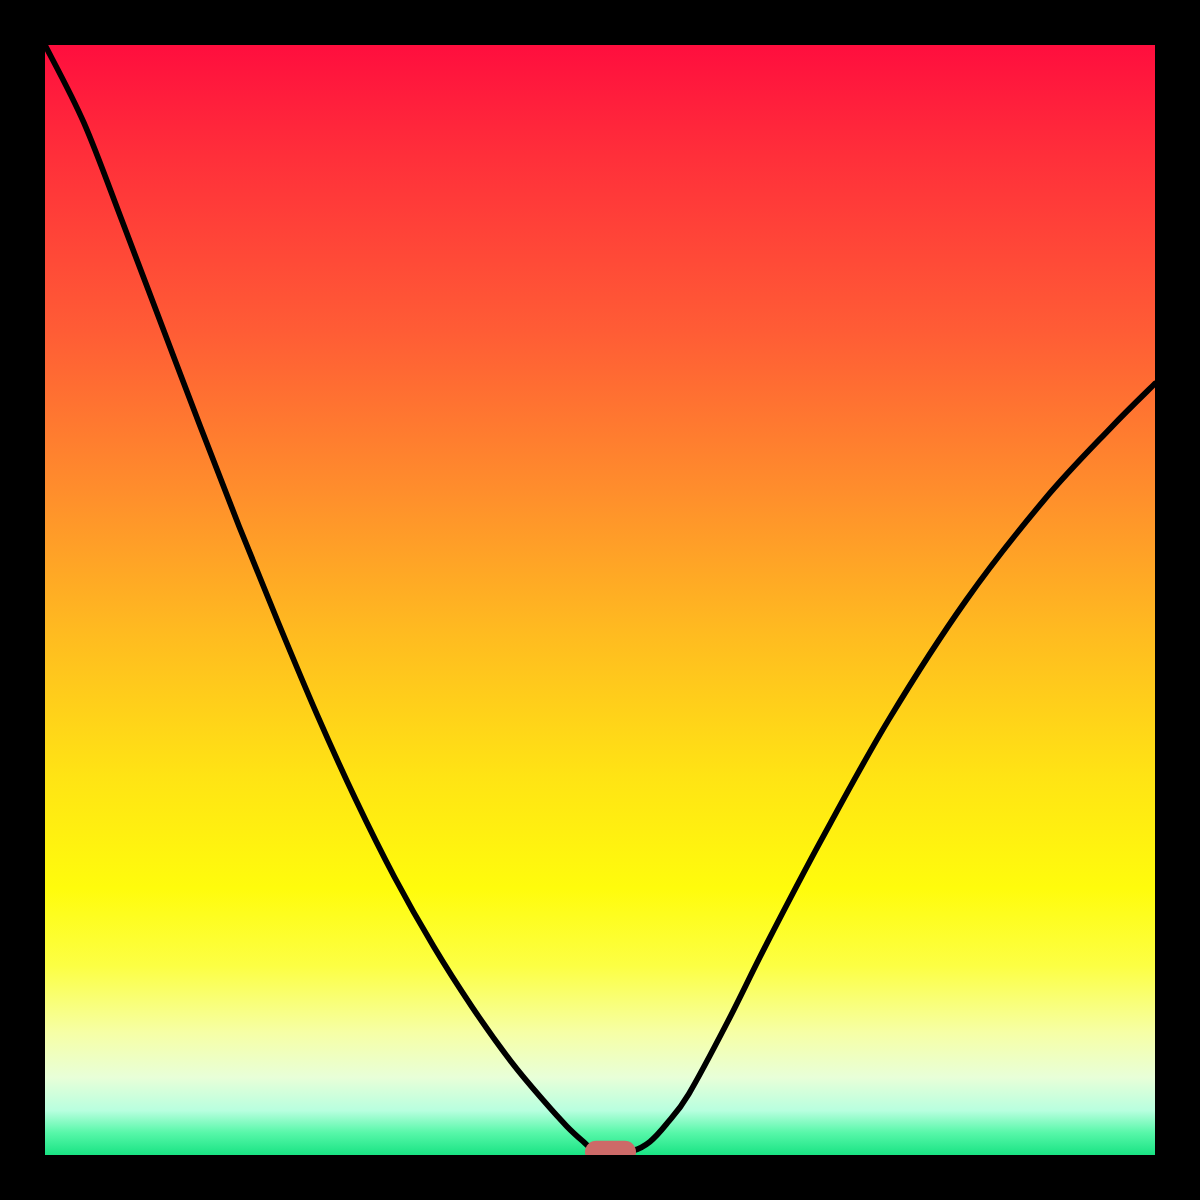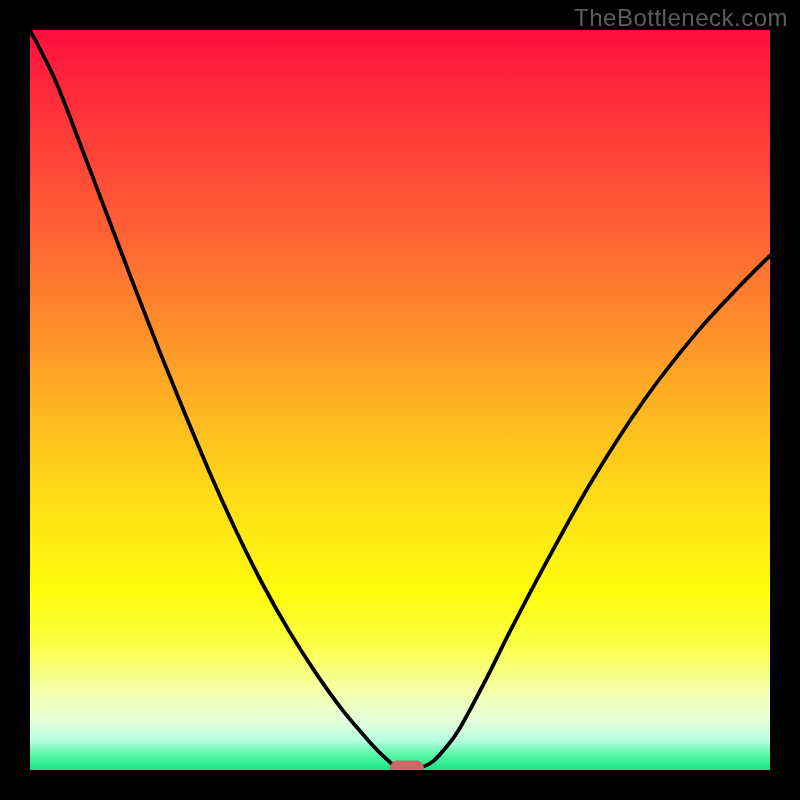--- a/index.html
+++ b/index.html
@@ -81,21 +81,20 @@
     background: #cd6a68;
     z-index: 25;
     transform: translate(-50%, -50%);
   }
 </style>
 </head>
 <body>
 
 <div class="frame">
 
-  <div class="watermark">TheBottleneck.com</div>
 
   <div class="plot-area">
     <div class="gradient"></div>
 
     <svg class="curve-svg" viewBox="0 0 740 740" preserveAspectRatio="none">
       <path id="curvePath" class="curve-path" d="M 0.00 0.00 C 4.32 8.63, 17.27 32.07, 25.90 51.80 C 34.53 71.53, 43.17 95.95, 51.80 118.40 C 60.43 140.85, 69.07 163.79, 77.70 186.48 C 86.33 209.17, 94.97 232.11, 103.60 254.56 C 112.23 277.01, 120.87 299.45, 129.50 321.16 C 138.13 342.87, 146.77 363.96, 155.40 384.80 C 164.03 405.64, 172.67 426.49, 181.30 446.22 C 189.93 465.95, 198.57 485.07, 207.20 503.20 C 215.83 521.33, 224.47 538.72, 233.10 555.00 C 241.73 571.28, 250.37 586.45, 259.00 600.88 C 267.63 615.31, 276.27 628.75, 284.90 641.58 C 293.53 654.41, 302.78 667.36, 310.80 677.84 C 318.82 688.32, 326.83 697.33, 333.00 704.48 C 339.17 711.63, 343.48 716.32, 347.80 720.76 C 352.12 725.20, 355.82 728.41, 358.90 731.12 C 361.98 733.83, 363.22 735.81, 366.30 737.04 C 369.38 738.27, 373.08 738.52, 377.40 738.52 C 381.72 738.52, 387.88 738.27, 392.20 737.04 C 396.52 735.81, 399.60 734.08, 403.30 731.12 C 407.00 728.16, 410.08 724.58, 414.40 719.28 C 418.72 713.98, 422.42 710.65, 429.20 699.30 C 435.98 687.95, 446.47 667.85, 455.10 651.20 C 463.73 634.55, 470.52 619.75, 481.00 599.40 C 491.48 579.05, 504.43 554.01, 518.00 529.10 C 531.57 504.19, 546.37 476.44, 562.40 449.92 C 578.43 423.40, 596.93 394.42, 614.20 370.00 C 631.47 345.58, 649.97 322.52, 666.00 303.40 C 682.03 284.28, 698.07 268.25, 710.40 255.30 C 722.73 242.35, 735.07 230.63, 740.00 225.70"></path>
     </svg>
 
     <div id="marker" class="marker" style="left: 377.4px; top: 737.78px;"></div>
   </div>

